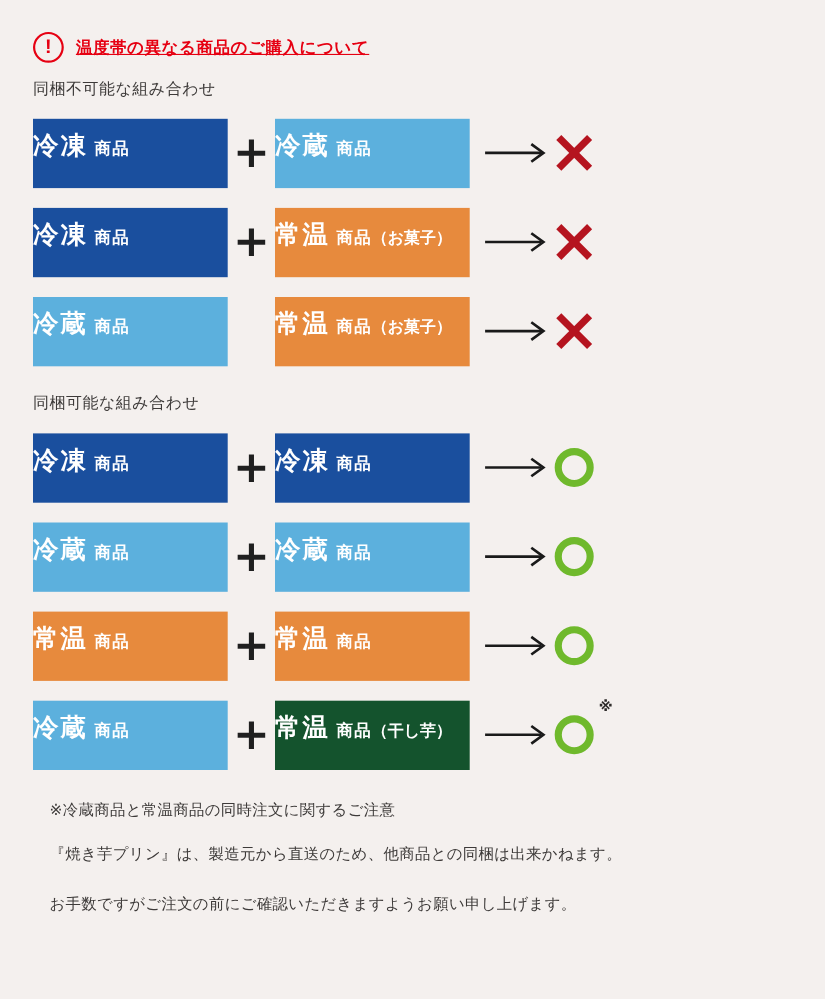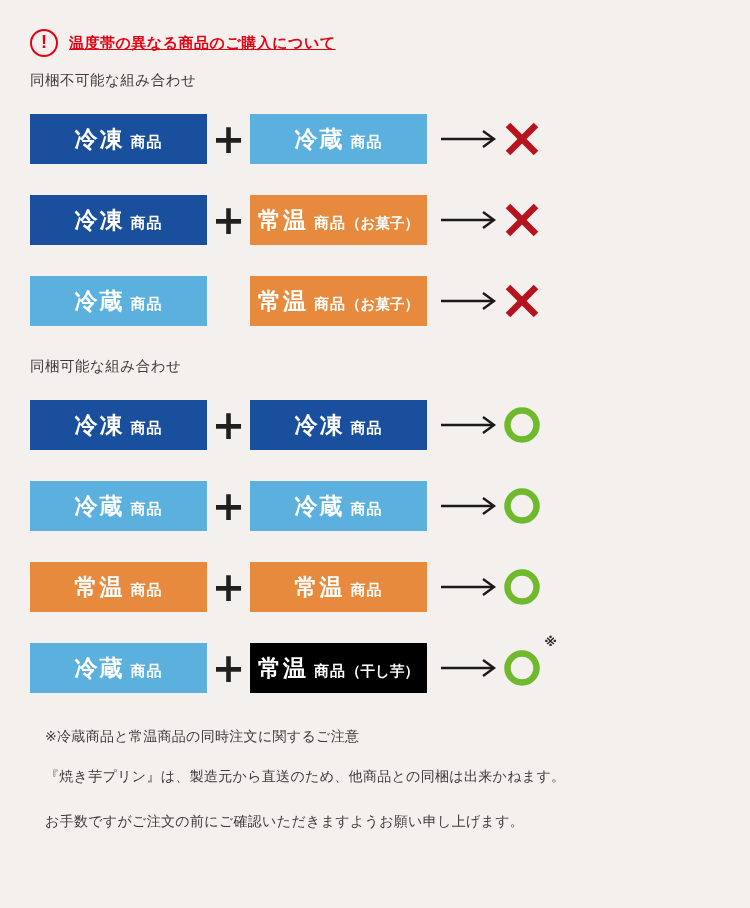--- a/index.html
+++ b/index.html
@@ -64,23 +64,23 @@
     letter-spacing:0.5px;
   }
   .combo-row{
     display:flex;
     align-items:center;
     height:50px;
     margin-bottom:31px;
   }
   .pbox{
     width:177px;
-    height:50px;
+    height:63px;
     line-height:50px;
-    text-align:center;
+    text-align:left;
     color:#ffffff;
     font-family:"DejaVu Serif","Liberation Serif",serif;
     white-space:nowrap;
     overflow:hidden;
   }
   .pbox .main{
     font-size:23px;
     font-weight:bold;
     letter-spacing:2px;
   }
@@ -301,21 +301,21 @@
       </svg>
       <span class="refmark"></span>
     </div>
   </div>
 
   <div class="combo-row">
     <div class="pbox left" style="background: rgb(92, 176, 221);">
       <span class="main">冷蔵</span><span class="sub">商品</span><span class="note"></span>
     </div>
     <div class="plus">+</div>
-    <div class="pbox right" style="background: #000000;">
+    <div class="pbox right" style="background: #14532d;">
       <span class="main">常温</span><span class="sub">商品</span><span class="note">（干し芋）</span>
     </div>
     <div class="arrow-wrap">
       <svg width="58" height="22" viewBox="0 0 58 22" aria-hidden="true">
         <line x1="1" y1="11" x2="52" y2="11" stroke="currentColor" stroke-width="2.4"></line>
         <polyline points="43,3 54,11 43,19" fill="none" stroke="currentColor" stroke-width="2.4"></polyline>
       </svg>
     </div>
     <div class="result">
 

